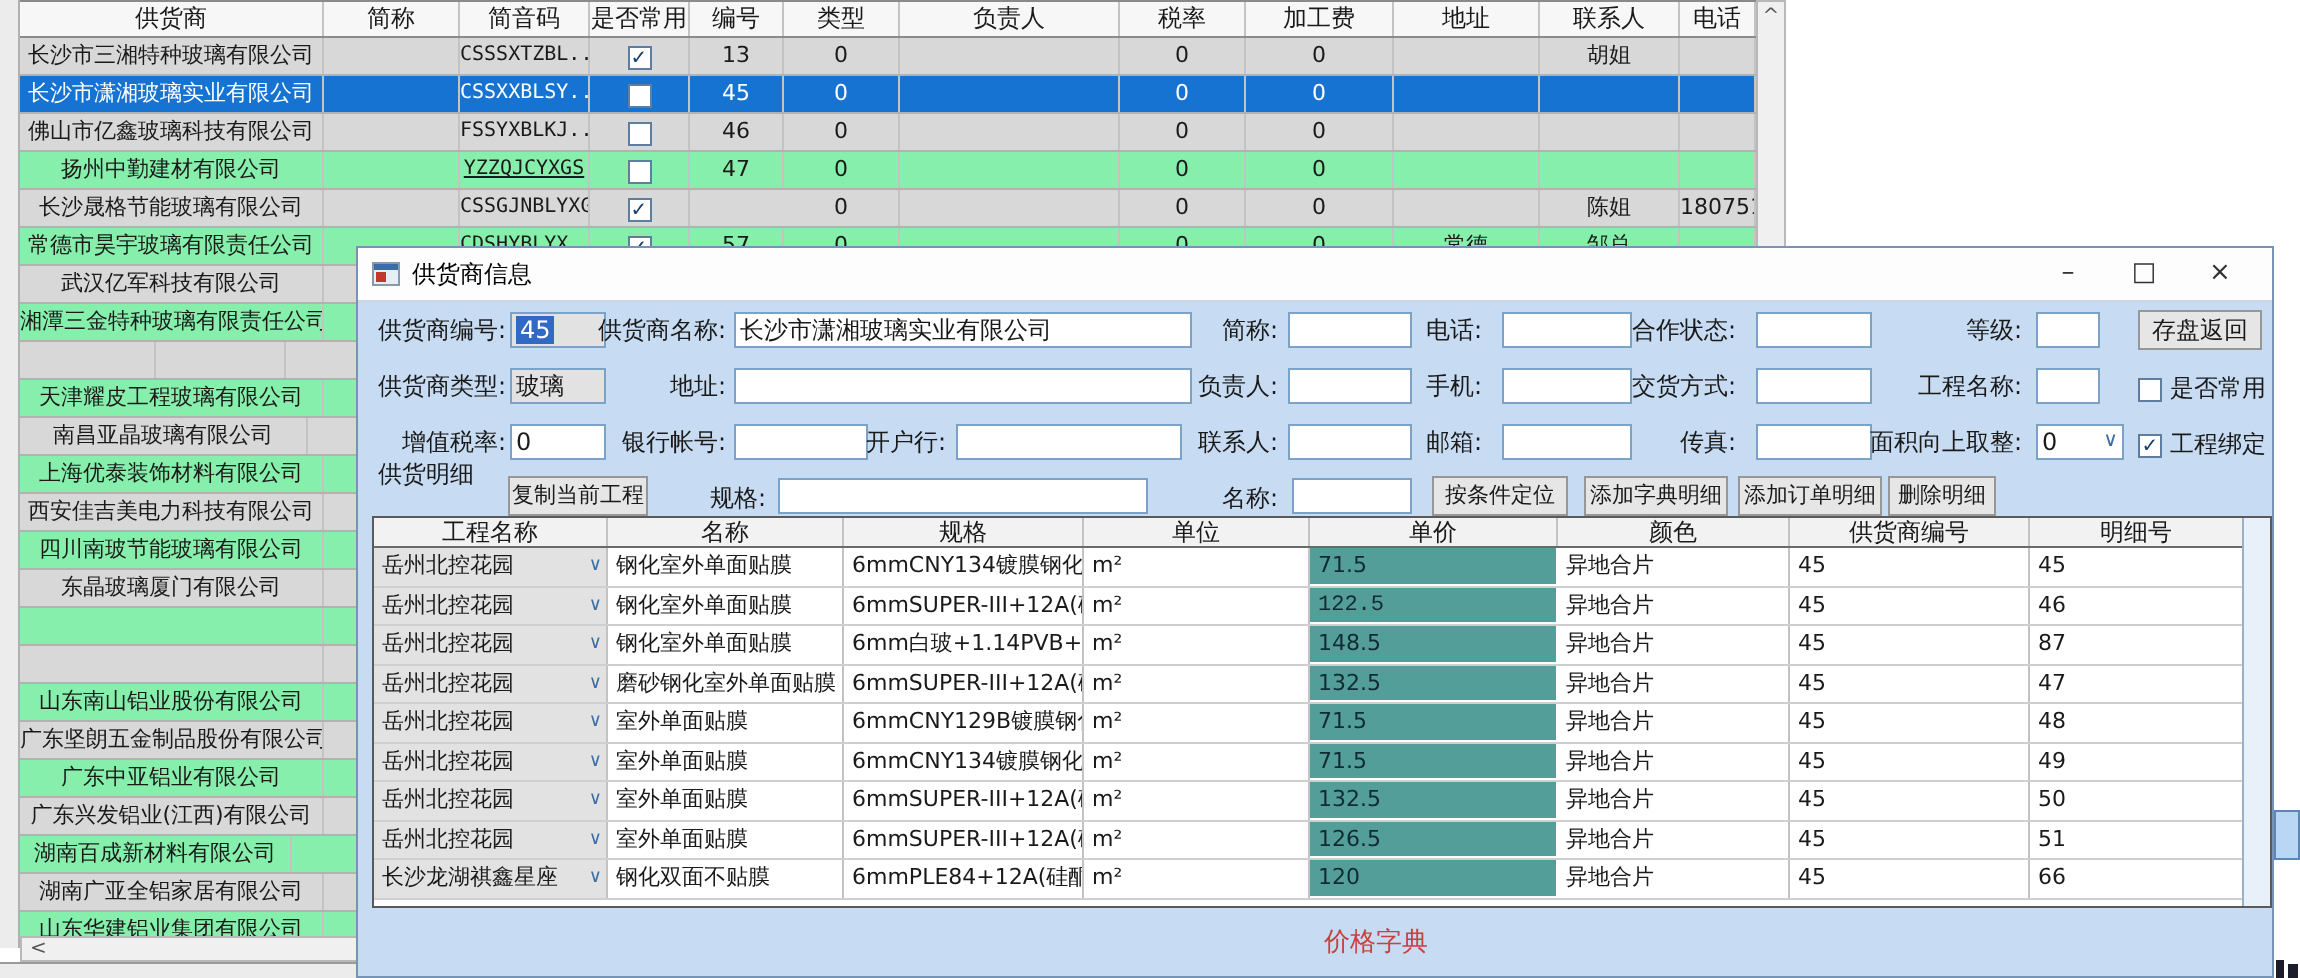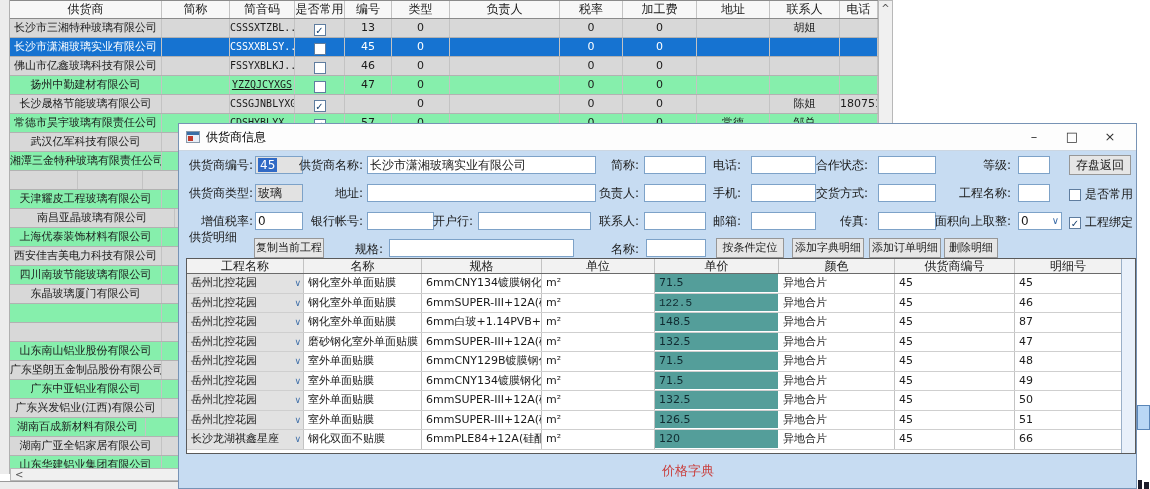--- a/index.html
+++ b/index.html
@@ -261,21 +261,21 @@
       <div class="g-cell" style="width: 47px;"></div>
       <div class="g-cell" style="width: 58px;"></div>
       <div class="g-cell" style="width: 110px;"></div>
       <div class="g-cell" style="width: 63px;"></div>
       <div class="g-cell" style="width: 74px;"></div>
       <div class="g-cell" style="width: 73px;"></div>
       <div class="g-cell" style="width: 70px;"></div>
       <div class="g-cell" style="width: 38px;"></div>
     </div>
     <div class="g-row alt">
-      <div class="g-cell" style="width: 165px; text-align: center;">南昌亚晶玻璃有限公司</div>
+      <div class="g-cell" style="width: 144px; text-align: center;">南昌亚晶玻璃有限公司</div>
       <div class="g-cell" style="width: 68px;"></div>
       <div class="g-cell mono" style="width: 65px;"></div>
       <div class="g-cell" style="width: 50px;"></div>
       <div class="g-cell" style="width: 47px;"></div>
       <div class="g-cell" style="width: 58px;"></div>
       <div class="g-cell" style="width: 110px;"></div>
       <div class="g-cell" style="width: 63px;"></div>
       <div class="g-cell" style="width: 74px;"></div>
       <div class="g-cell" style="width: 73px;"></div>
       <div class="g-cell" style="width: 70px;"></div>

